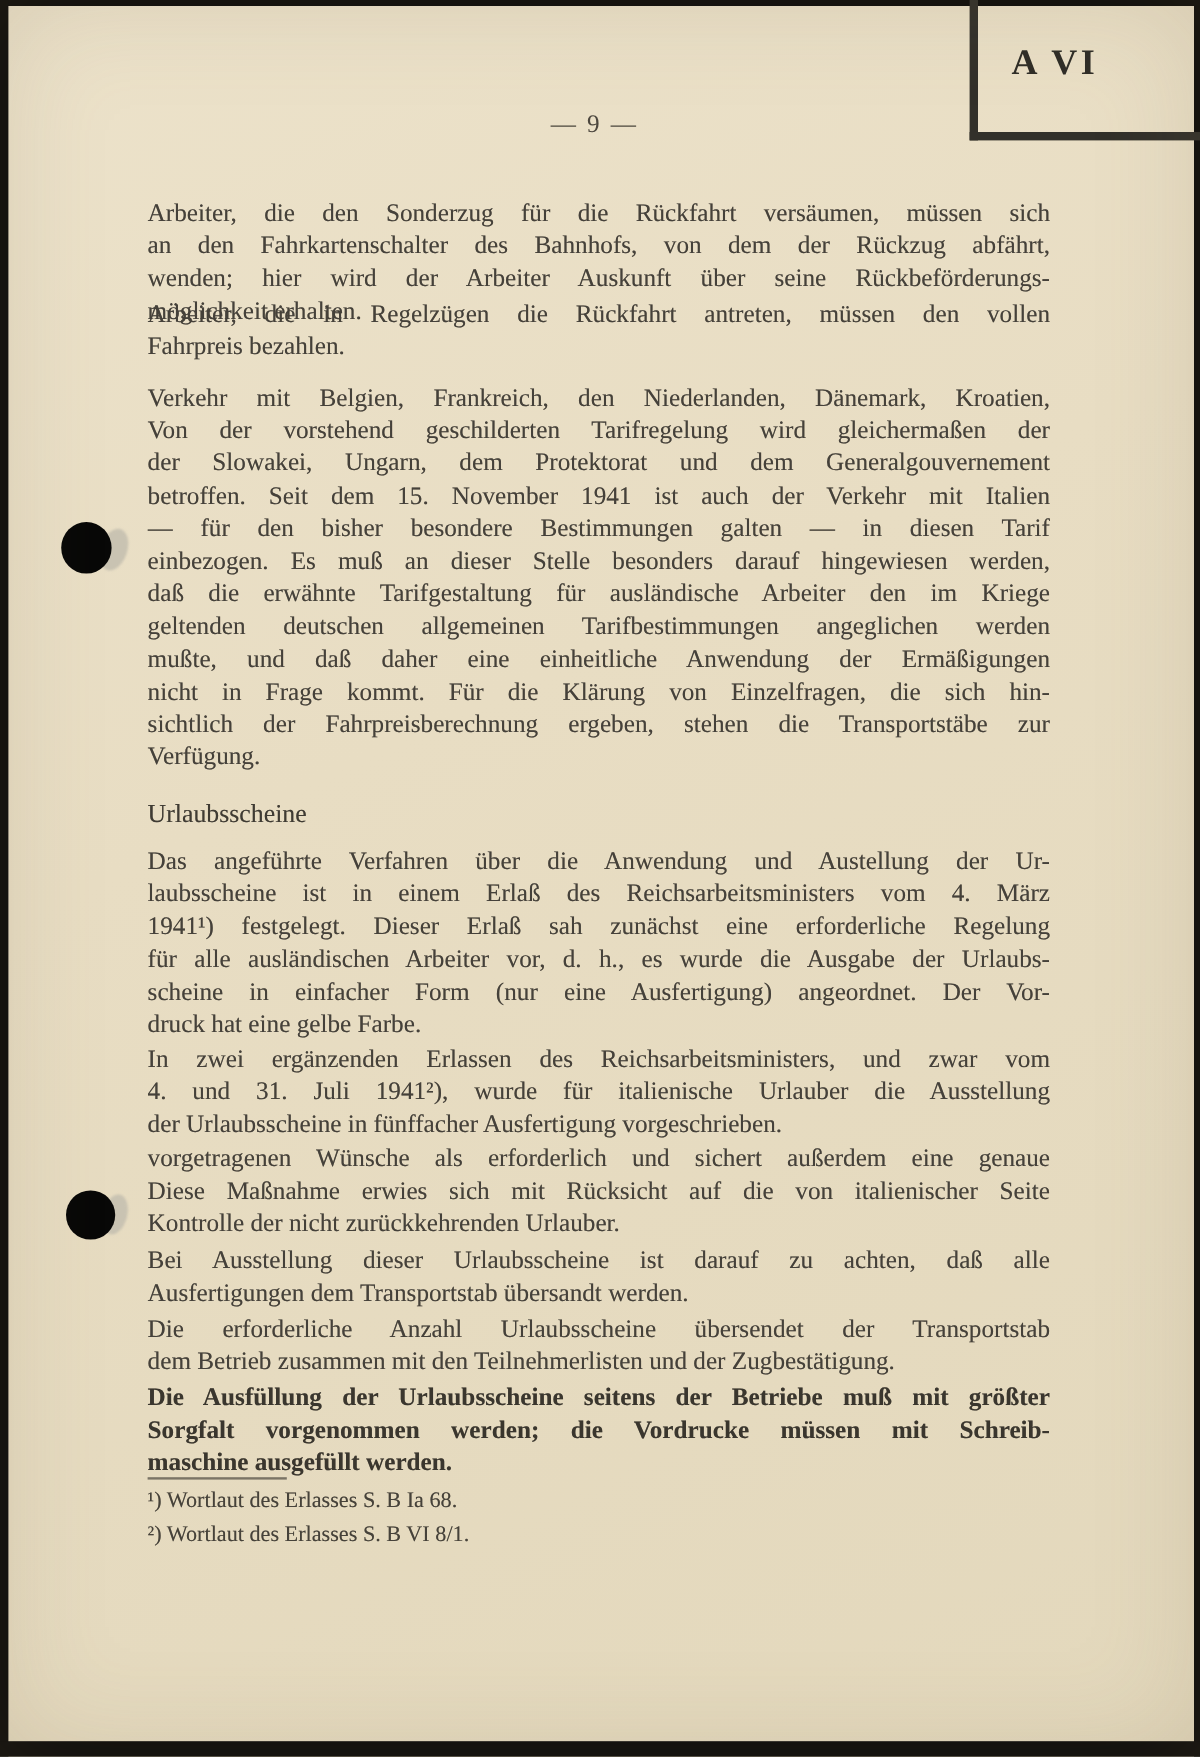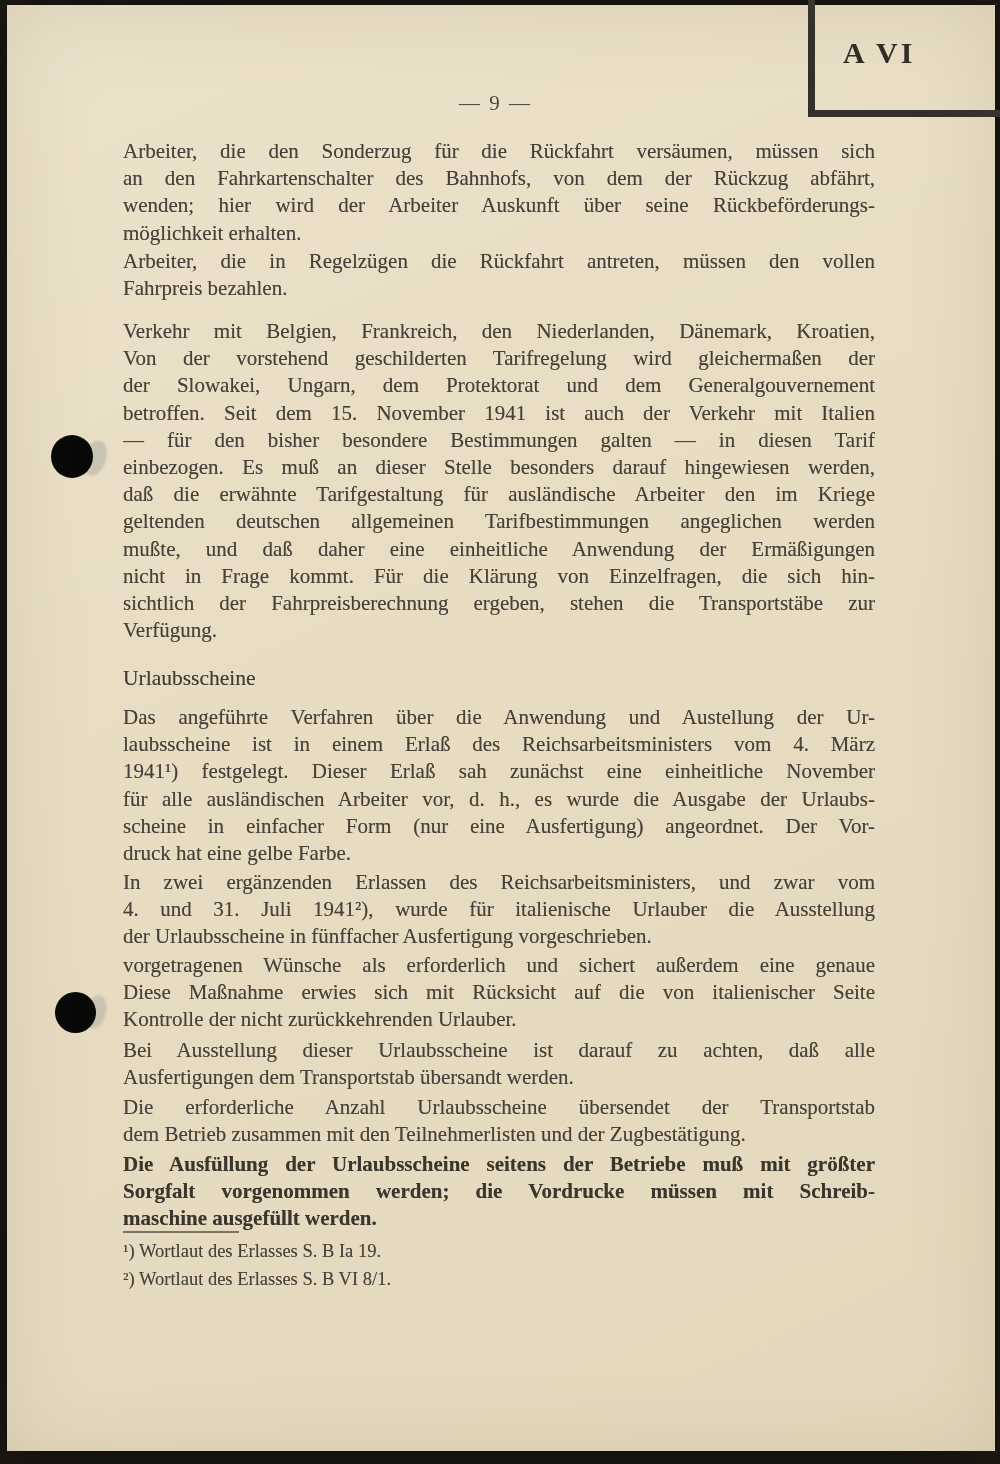--- a/index.html
+++ b/index.html
@@ -74,21 +74,21 @@
   <div class="edge edge-left"></div>
   <div class="edge edge-right"></div>
   <div class="edge edge-bottom"></div>
 
   <div class="corner-box-left"></div>
   <div class="corner-box-bottom"></div>
   <div class="corner-label">A VI</div>
 
   <div class="page-number">— 9 —</div>
 
-  <div class="para" style="top:138px">
+  <div class="para" style="top:164px">
       <div class="line">Arbeiter, die den Sonderzug für die Rückfahrt versäumen, müssen sich</div>
       <div class="line">an den Fahrkartenschalter des Bahnhofs, von dem der Rückzug abfährt,</div>
       <div class="line">wenden; hier wird der Arbeiter Auskunft über seine Rückbeförderungs-</div>
       <div class="line last">möglichkeit erhalten.</div>
     </div>
   <div class="para" style="top:248px">
       <div class="line">Arbeiter, die in Regelzügen die Rückfahrt antreten, müssen den vollen</div>
       <div class="line last">Fahrpreis bezahlen.</div>
     </div>
   <div class="para" style="top:318px">
@@ -104,21 +104,21 @@
       <div class="line">nicht in Frage kommt. Für die Klärung von Einzelfragen, die sich hin-</div>
       <div class="line">sichtlich der Fahrpreisberechnung ergeben, stehen die Transportstäbe zur</div>
       <div class="line last">Verfügung.</div>
     </div>
 
   <div class="heading">Urlaubsscheine</div>
 
   <div class="para" style="top:704px">
       <div class="line">Das angeführte Verfahren über die Anwendung und Austellung der Ur-</div>
       <div class="line">laubsscheine ist in einem Erlaß des Reichsarbeitsministers vom 4. März</div>
-      <div class="line">1941¹) festgelegt. Dieser Erlaß sah zunächst eine einheitliche November</div>
+      <div class="line">1941¹) festgelegt. Dieser Erlaß sah zunächst eine erforderliche Regelung</div>
       <div class="line">für alle ausländischen Arbeiter vor, d. h., es wurde die Ausgabe der Urlaubs-</div>
       <div class="line">scheine in einfacher Form (nur eine Ausfertigung) angeordnet. Der Vor-</div>
       <div class="line last">druck hat eine gelbe Farbe.</div>
     </div>
   <div class="para" style="top:869px">
       <div class="line">In zwei ergänzenden Erlassen des Reichsarbeitsministers, und zwar vom</div>
       <div class="line">4. und 31. Juli 1941²), wurde für italienische Urlauber die Ausstellung</div>
       <div class="line last">der Urlaubsscheine in fünffacher Ausfertigung vorgeschrieben.</div>
     </div>
   <div class="para" style="top:952px">
@@ -134,21 +134,21 @@
       <div class="line">Die erforderliche Anzahl Urlaubsscheine übersendet der Transportstab</div>
       <div class="line last">dem Betrieb zusammen mit den Teilnehmerlisten und der Zugbestätigung.</div>
     </div>
   <div class="para bold" style="top:1151px">
       <div class="line">Die Ausfüllung der Urlaubsscheine seitens der Betriebe muß mit größter</div>
       <div class="line">Sorgfalt vorgenommen werden; die Vordrucke müssen mit Schreib-</div>
       <div class="line last">maschine ausgefüllt werden.</div>
     </div>
 
   <div class="fn-rule"></div>
-  <div class="footnote" style="top:1241px">¹) Wortlaut des Erlasses S. B Ia 19.</div>
+  <div class="footnote" style="top:1241px">¹) Wortlaut des Erlasses S. B Ia 68.</div>
   <div class="footnote" style="top:1269px">²) Wortlaut des Erlasses S. B VI 8/1.</div>
 
   <div class="hole-smudge smudge-1"></div>
   <div class="hole hole-1"></div>
   <div class="hole-smudge smudge-2"></div>
   <div class="hole hole-2"></div>
 
 </div>
 
 </body></html>

